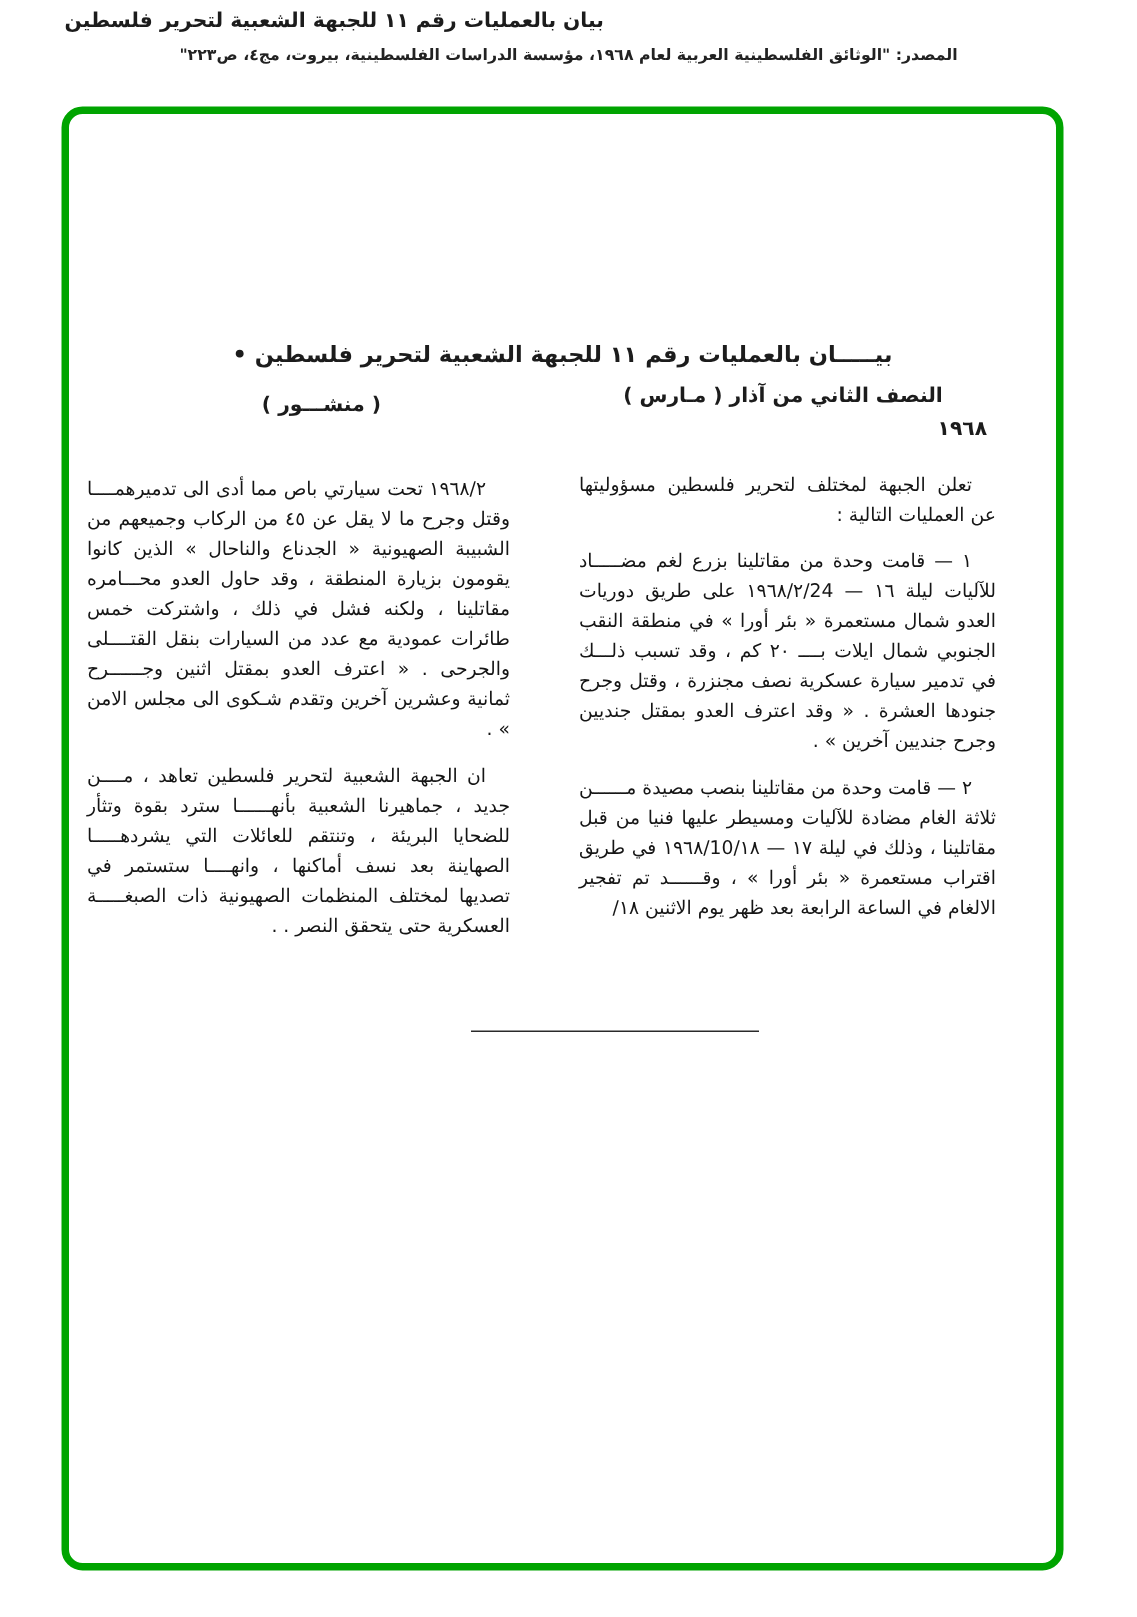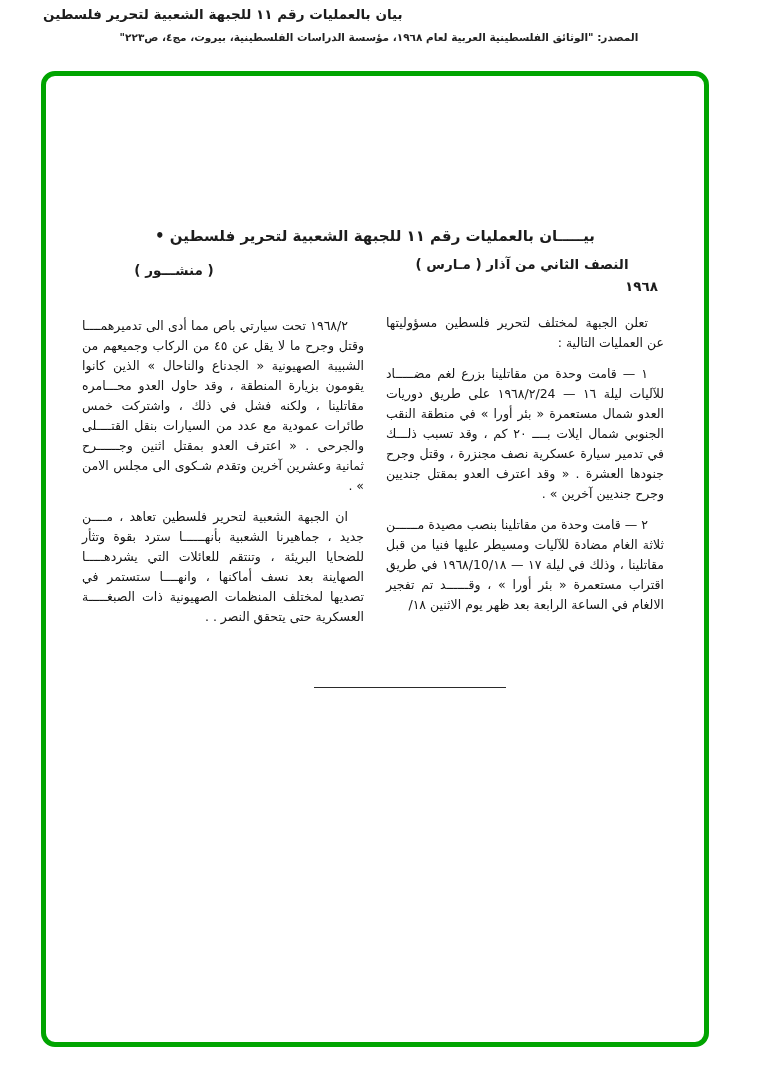--- a/index.html
+++ b/index.html
@@ -74,21 +74,20 @@
     direction: rtl;
     text-align: right;
     font-size: 13.5px;
     font-weight: bold;
   }
   .published {
     position: absolute;
     top: 186px;
     left: 48px; width: 160px;
     direction: rtl;
-    text-align: center;
     font-size: 13.5px;
     font-weight: bold;
   }
   .col {
     position: absolute;
     direction: rtl;
     text-align: justify;
     text-align-last: right;
     font-size: 12.5px;
     line-height: 20px;
@@ -100,21 +99,20 @@
   }
   .col-right {
     top: 237px;
     left: 340px;
     width: 278px;
   }
   .col-left {
     top: 240px;
     left: 12px;
     width: 282px;
-    margin-left: 24px;
   }
   .divider {
     position: absolute;
     top: 611px;
     left: 268px;
     width: 192px;
     height: 1px;
     background: #2a2a2a;
   }
 </style>

